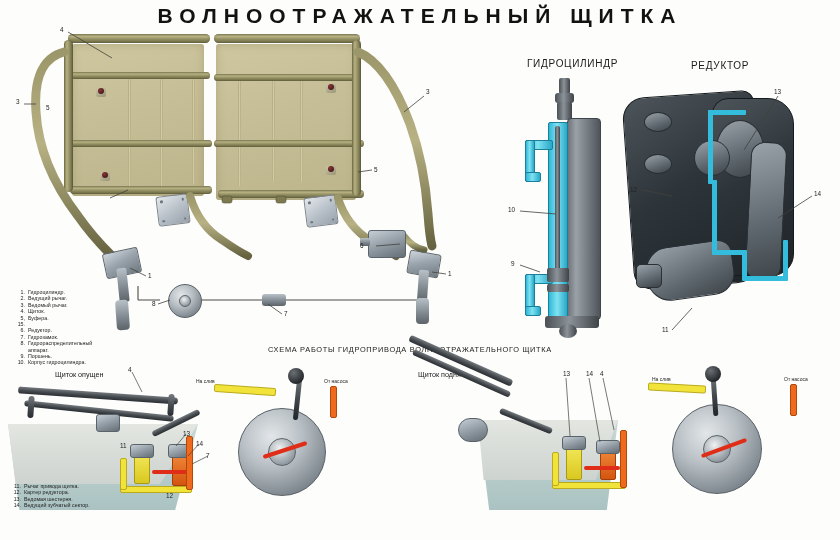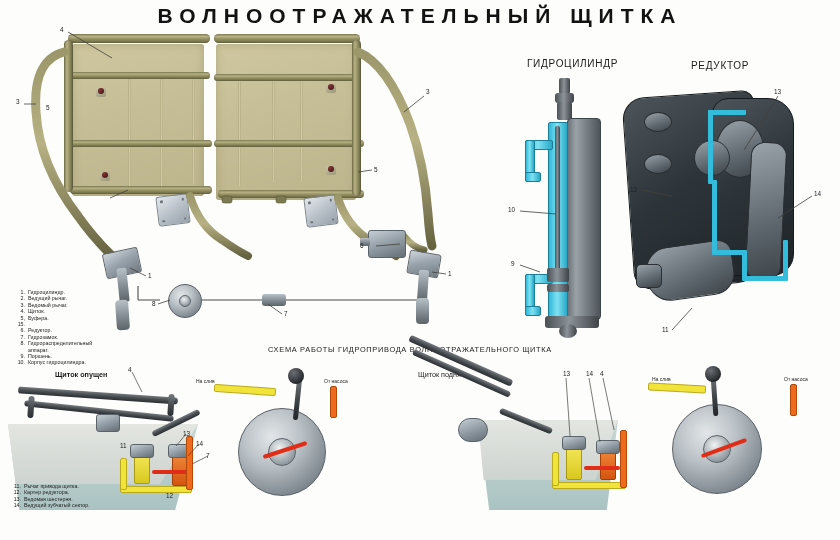--- a/index.html
+++ b/index.html
@@ -335,21 +335,21 @@
       <path d="M672 330 L692 308"></path>
     </g>
   </svg>
   <div class="num" style="left:774px;top:88px;">13</div>
   <div class="num" style="left:630px;top:186px;">12</div>
   <div class="num" style="left:814px;top:190px;">14</div>
   <div class="num" style="left:662px;top:326px;">11</div>
 
   <div class="cap" style="left:268px;top:345px;font-size:7.4px;">СХЕМА РАБОТЫ ГИДРОПРИВОДА ВОЛНООТРАЖАТЕЛЬНОГО ЩИТКА</div>
 
-  <div class="subcap" style="left:55px;top:370px;font-weight:bold;">Щиток опущен</div>
+  <div class="subcap" style="left:55px;top:370px;">Щиток опущен</div>
 
   <div>
 
     <div class="water" style="left:8px;top:424px;width:190px;height:86px;clip-path:polygon(0 0,100% 0,88% 100%,6% 100%);"></div>
     <div class="hulltri" style="left:8px;top:424px;width:190px;height:60px;
                 background:linear-gradient(180deg,#e3e6e1,#cdd3cf);
                 clip-path:polygon(0 0,100% 0,80% 100%,4% 100%);"></div>
 
     <div class="arm" style="left:18px;top:392px;width:160px;height:7px;transform:rotate(4deg);"></div>
     <div class="arm" style="left:24px;top:408px;width:150px;height:6px;transform:rotate(6deg);"></div>

